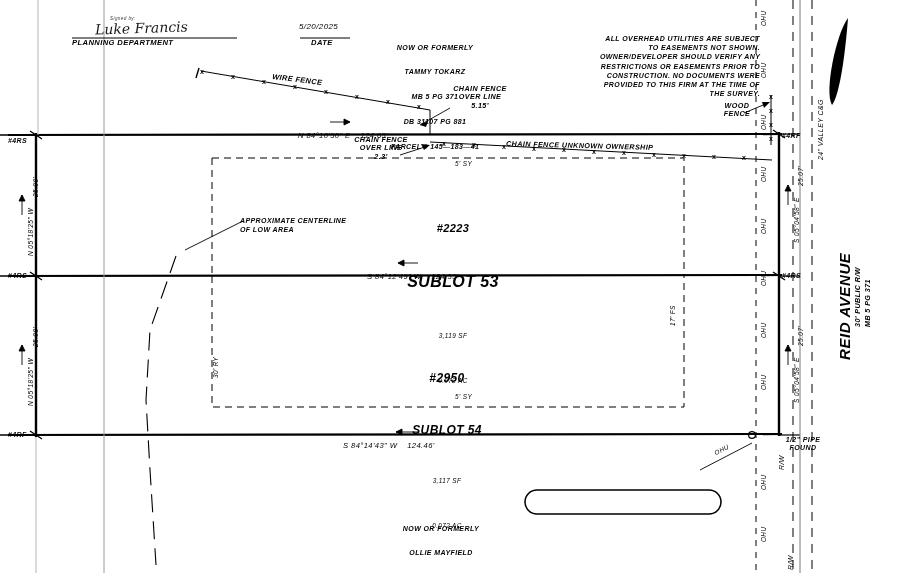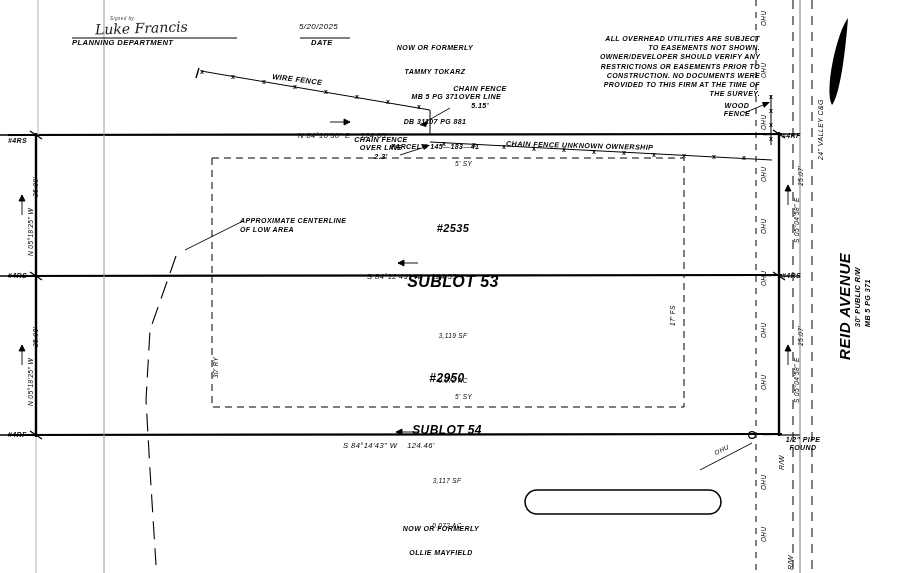--- a/index.html
+++ b/index.html
@@ -252,21 +252,21 @@
 
   <div class="t" style="left:455px;top:160px;font-size:6.4px;font-weight:normal;">5' SY</div>
   <div class="t" style="left:455px;top:393px;font-size:6.4px;font-weight:normal;">5' SY</div>
   <div class="t rot90" style="left:212px;top:378px;font-size:6.4px;font-weight:normal;">30' RY</div>
   <div class="t rot90" style="left:669px;top:326px;font-size:6.4px;font-weight:normal;">17' FS</div>
 
   <div class="t" style="left:240px;top:216px;font-size:7px;line-height:1.3;">APPROXIMATE CENTERLINE
 OF LOW AREA</div>
 
   <div class="t ctr" style="left:398px;top:184px;width:110px;">
-    <div style="font-size:11px;">#2535</div>
+    <div style="font-size:11px;">#2223</div>
     <div style="font-size:16px;margin-top:1px;">SUBLOT 53</div>
     <div style="font-size:6.4px;font-weight:normal;margin-top:2px;">3,119 SF</div>
     <div style="font-size:6.4px;font-weight:normal;">0.072 AC</div>
   </div>
 
   <div class="t ctr" style="left:392px;top:333px;width:110px;">
     <div style="font-size:12px;">#2950</div>
     <div style="font-size:12px;margin-top:0;">SUBLOT 54</div>
     <div style="font-size:6.4px;font-weight:normal;margin-top:2px;">3,117 SF</div>
     <div style="font-size:6.4px;font-weight:normal;">0.072 AC</div>

